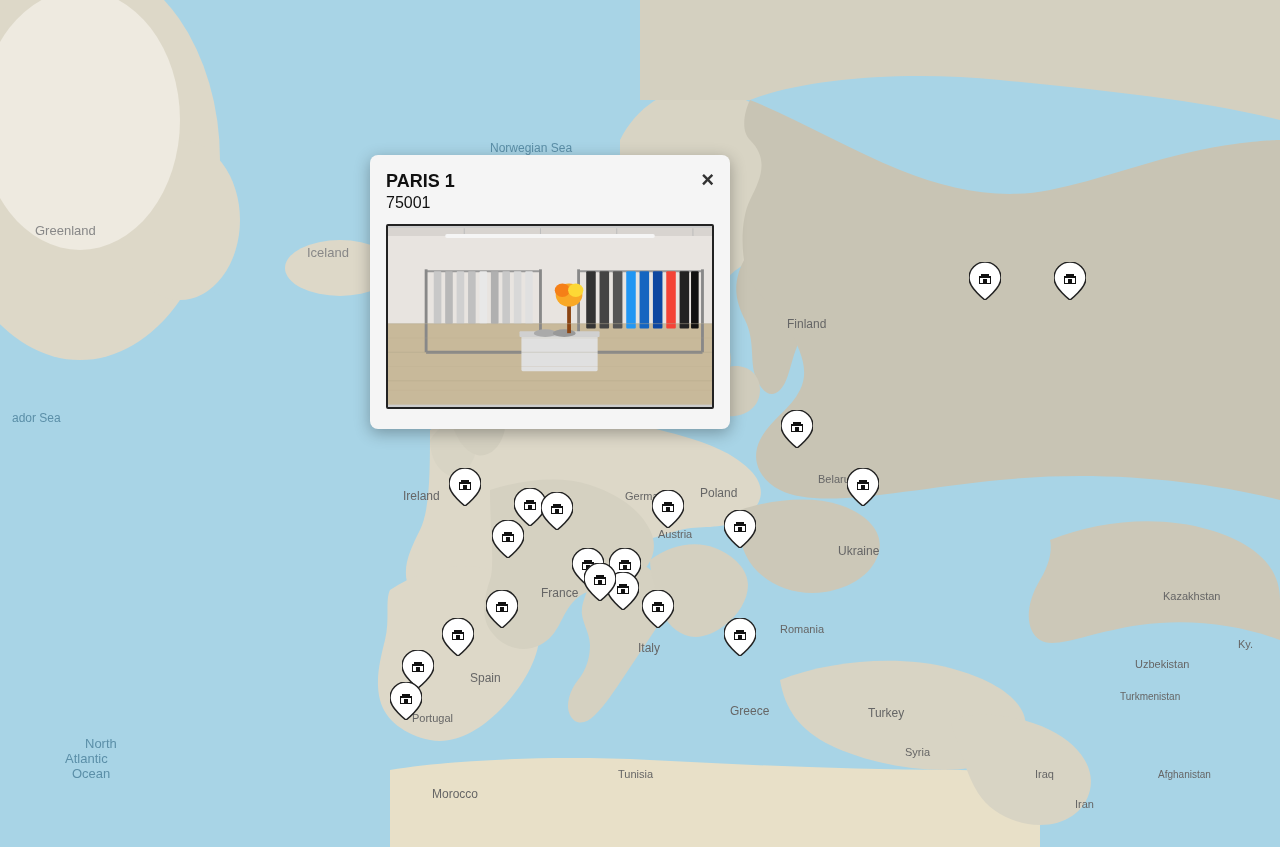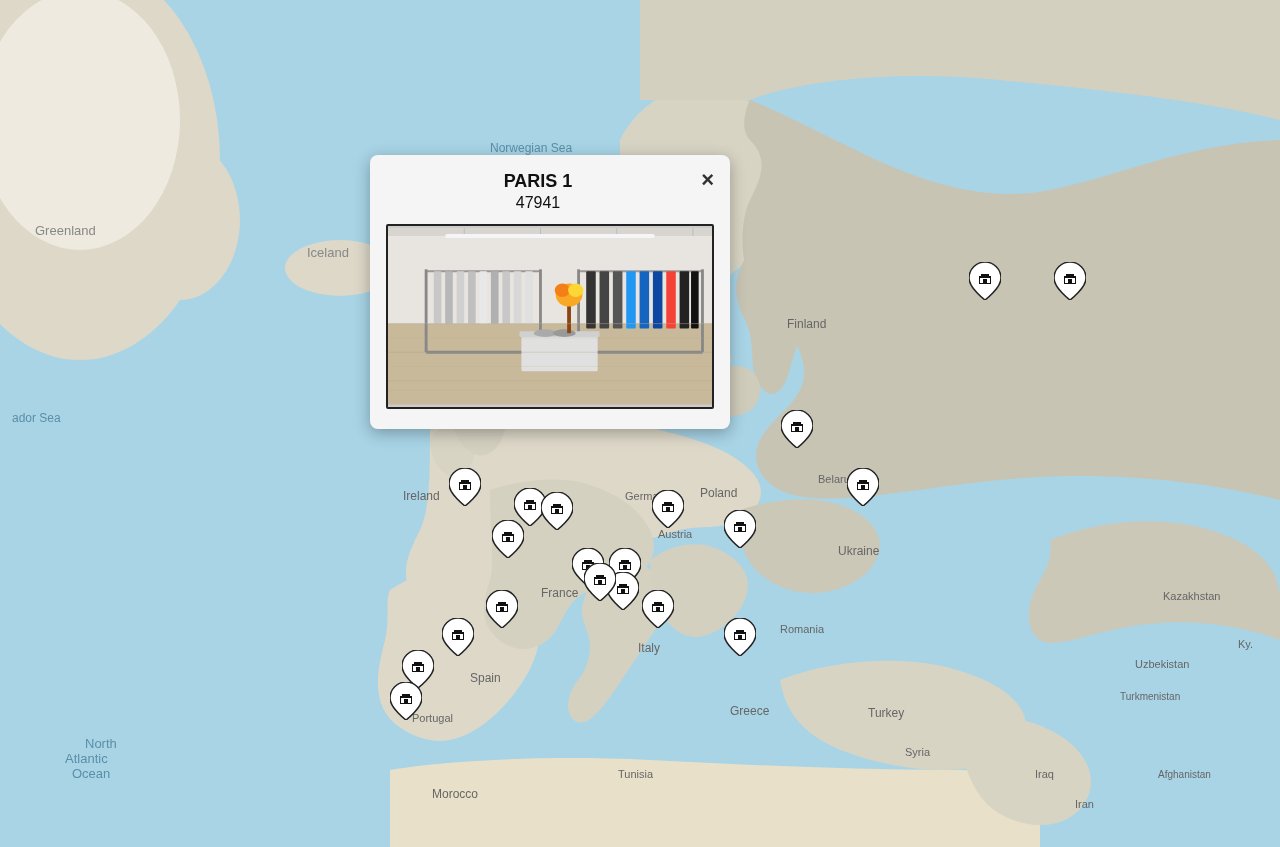--- a/index.html
+++ b/index.html
@@ -27,21 +27,21 @@
       left: 370px;
       width: 360px;
       background: #f5f5f5;
       border-radius: 8px;
       box-shadow: 0 4px 16px rgba(0,0,0,0.3);
       z-index: 100;
       padding: 16px 16px 20px 16px;
     }
 
     .popup-header {
-      text-align: center;
+      text-align: left;
       margin-bottom: 12px;
       padding-right: 24px;
     }
 
     .popup-title {
       font-weight: bold;
       font-size: 18px;
       color: #111;
     }
 
@@ -308,21 +308,21 @@
     <svg viewBox="0 0 32 38" xmlns="http://www.w3.org/2000/svg">
       <path d="M16,0 C7.2,0 0,7.2 0,16 C0,26 16,38 16,38 C16,38 32,26 32,16 C32,7.2 24.8,0 16,0Z" fill="white" stroke="#222" stroke-width="1.5"></path>
       <path d="M10,22 L10,14 L12,14 L12,12 L20,12 L20,14 L22,14 L22,22 Z M11,16 L11,21 L14,21 L14,17 L18,17 L18,21 L21,21 L21,16 Z M14.5,22 L14.5,18 L17.5,18 L17.5,22 Z" fill="#111"></path>
     </svg>
   </div>
 
   <div class="popup">
     <button class="popup-close">×</button>
     <div class="popup-header">
       <div class="popup-title">PARIS 1</div>
-      <div class="popup-subtitle">47941</div>
+      <div class="popup-subtitle">75001</div>
     </div>
     <div class="popup-image">
       
       <svg width="100%" height="100%" viewBox="0 0 340 185" xmlns="http://www.w3.org/2000/svg">
 
         <rect width="340" height="185" fill="#c8b99a"></rect>
 
         <rect width="340" height="100" fill="#e8e4e0"></rect>
 
         <rect x="0" y="0" width="340" height="8" fill="#d8d4d0"></rect>

